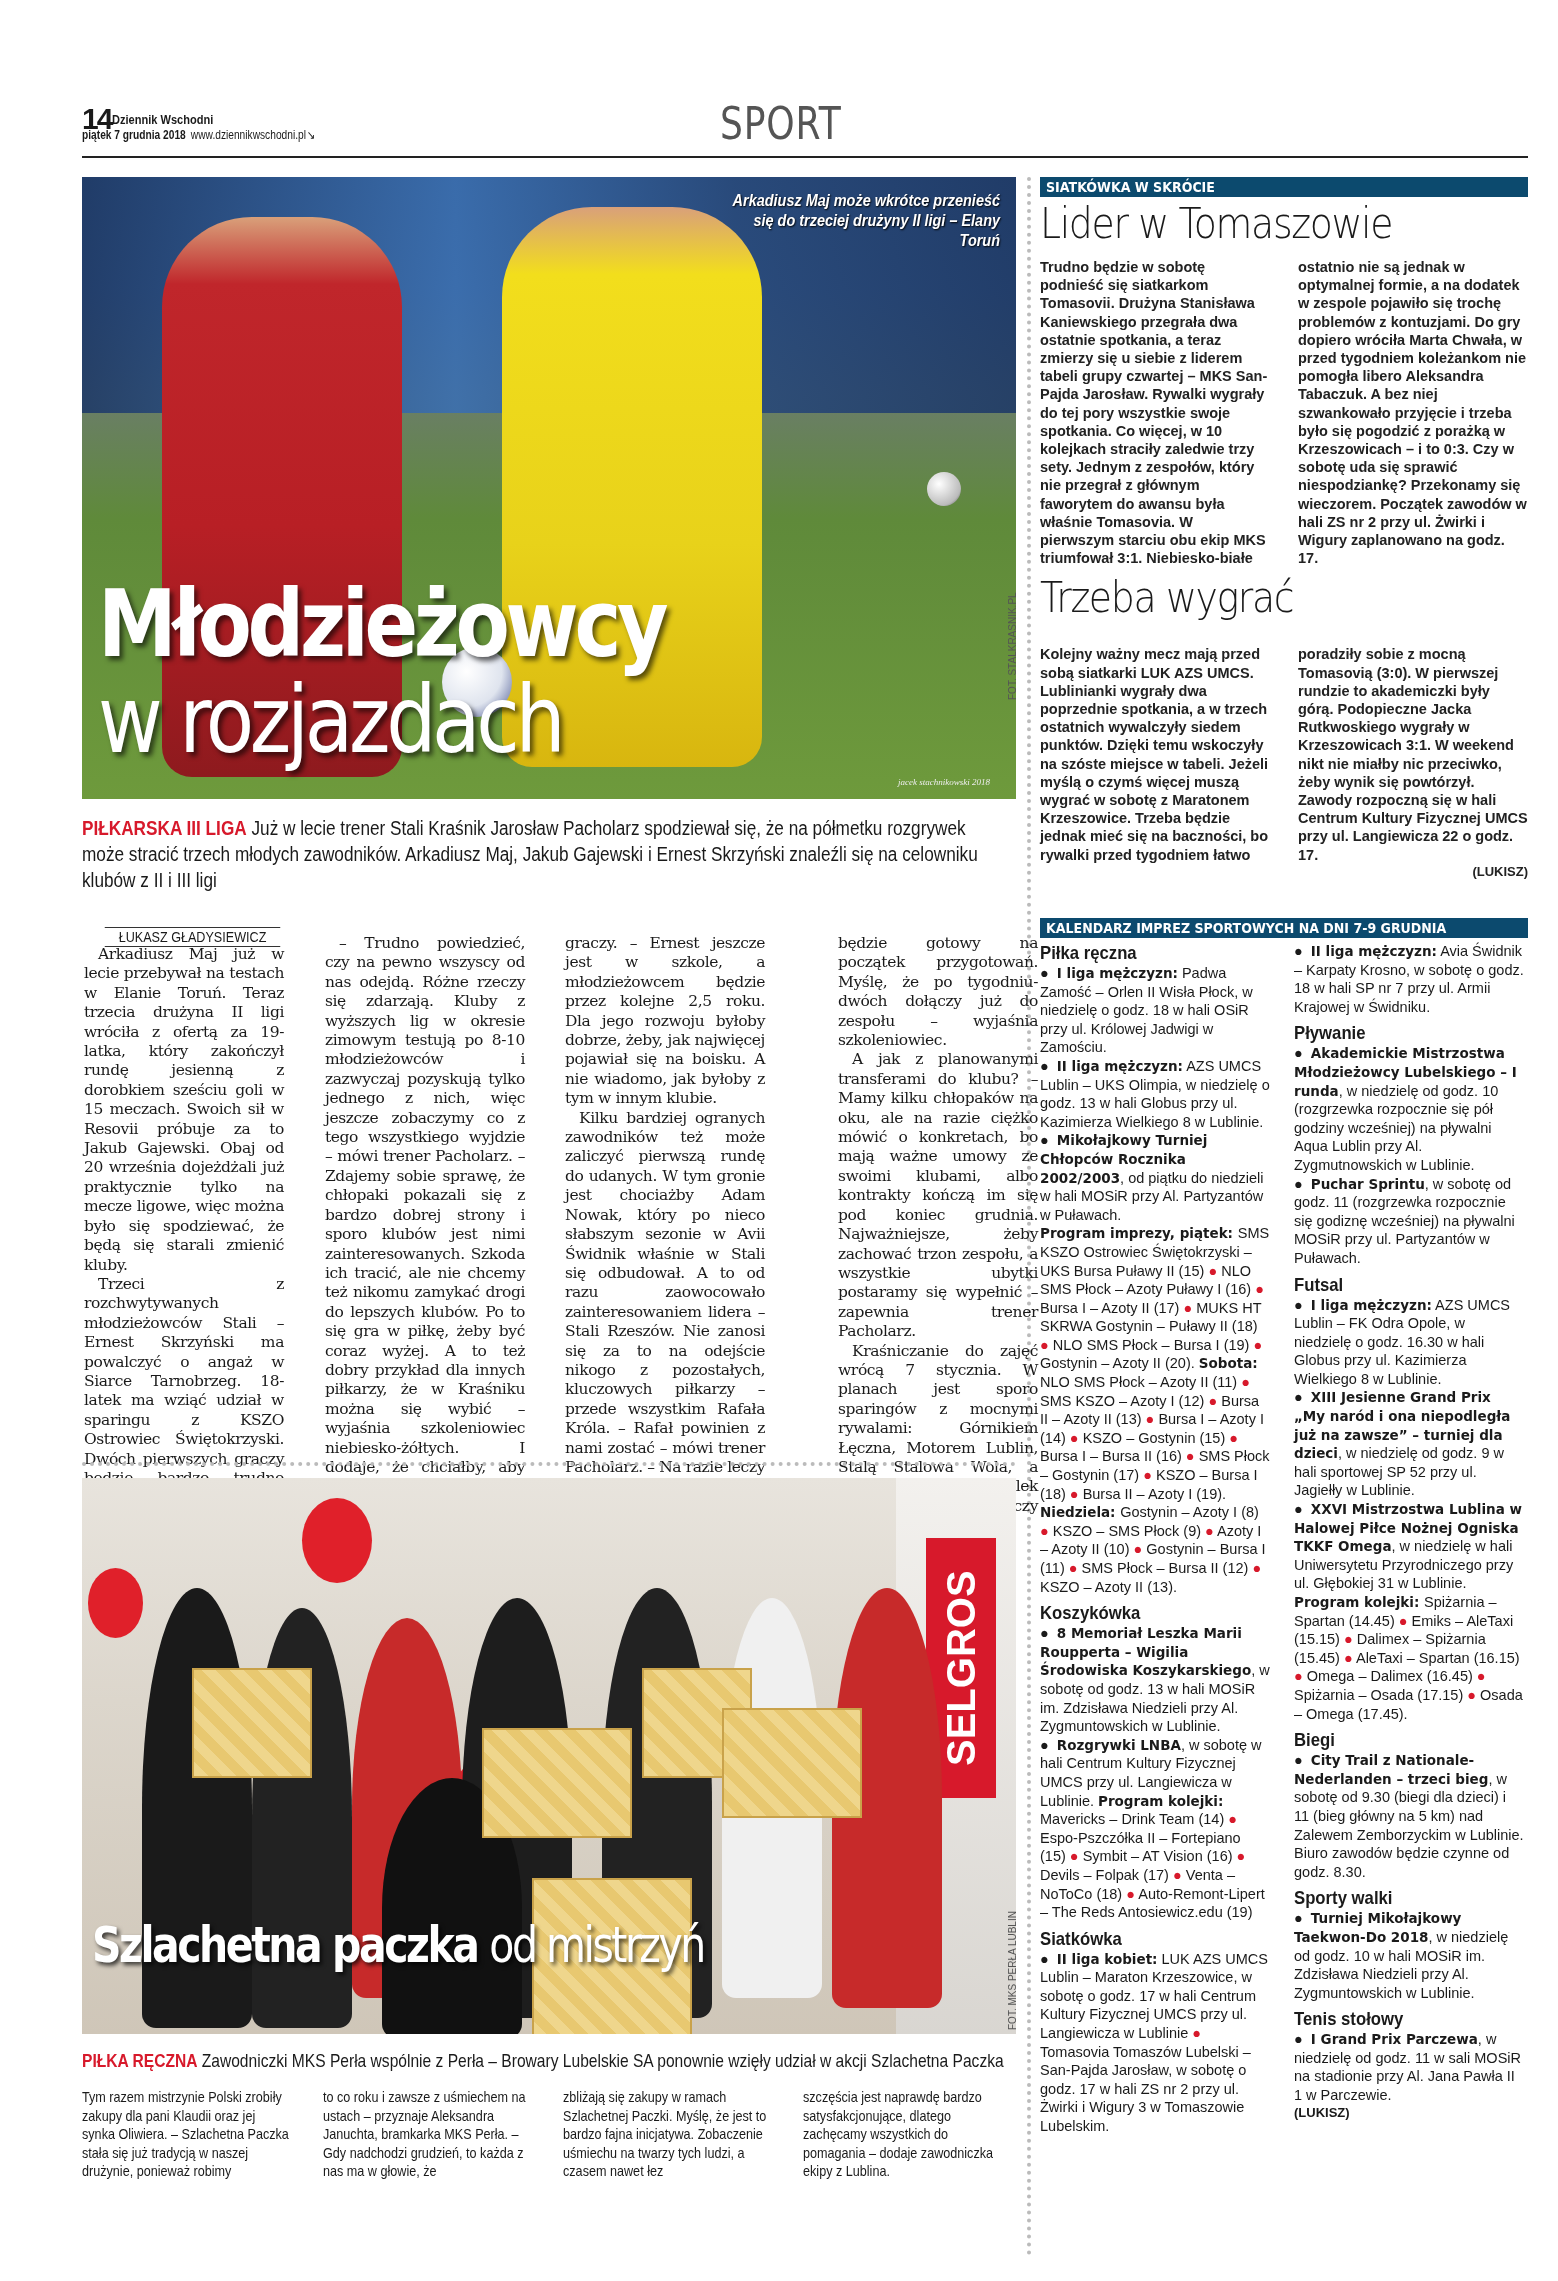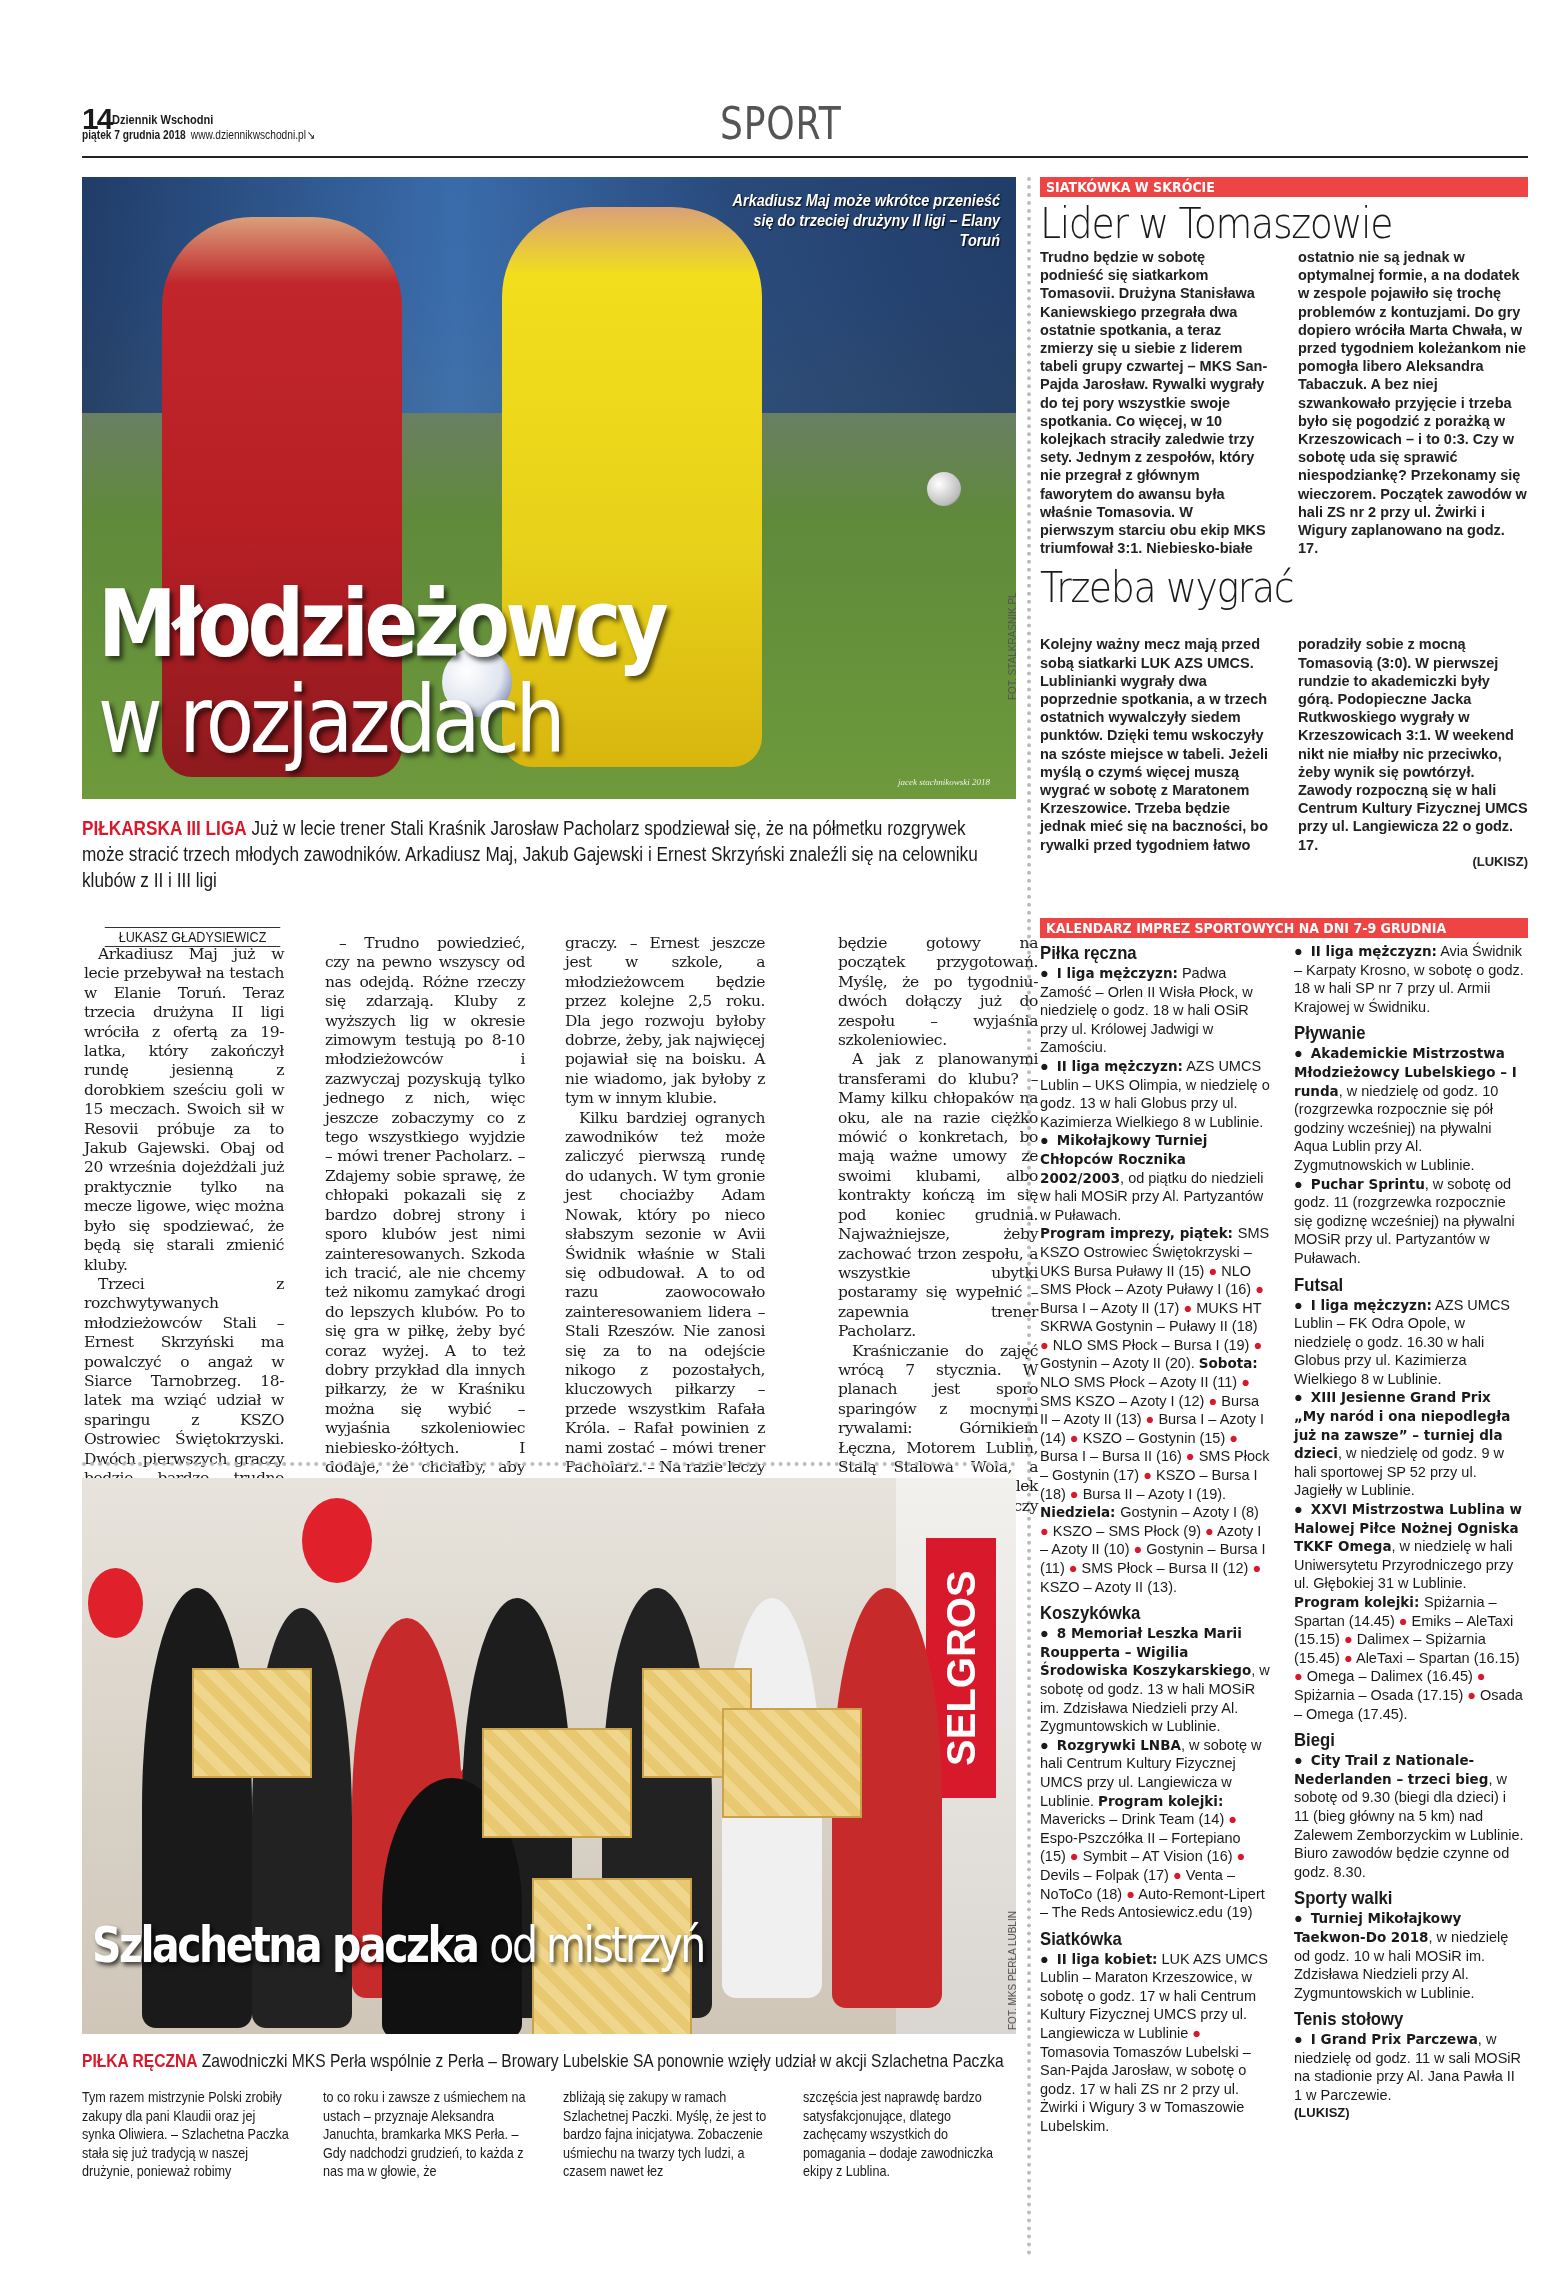--- a/index.html
+++ b/index.html
@@ -55,21 +55,21 @@
   .p2-balloon { position: absolute; border-radius: 50%; }
   .headline2 { position: absolute; left: 10px; bottom: 60px; color: #fff; font: bold 50px "DejaVu Sans", sans-serif; letter-spacing: -3px; text-shadow: 3px 3px 5px rgba(0,0,0,.7); transform: scaleX(0.82); transform-origin: left; white-space: nowrap; }
   .headline2 .light { font-weight: normal; }
   .fot-credit2 { left: 1007px; top: 2030px; transform: rotate(-90deg); transform-origin: left top; font: 10px "Liberation Sans", sans-serif; color: #555; white-space: nowrap; }
 
   .lead2 { left: 82px; top: 2050px; font: 19px "Liberation Sans", sans-serif; transform: scaleX(0.82); transform-origin: left; white-space: nowrap; }
   .sans-col { top: 2088px; width: 210px; font: 14.5px "Liberation Sans", sans-serif; line-height: 18.5px; transform: scaleX(0.87); transform-origin: left; width: 240px; }
 
   
   .rc { left: 1040px; width: 488px; }
-  .bar { height: 20px; background: #ef4444; color: #fff; font: bold 14px "DejaVu Sans", sans-serif; line-height: 20px; padding-left: 6px; letter-spacing: 0; white-space: nowrap; overflow: hidden; }
+  .bar { height: 20px; background: #0c4a6e; color: #fff; font: bold 14px "DejaVu Sans", sans-serif; line-height: 20px; padding-left: 6px; letter-spacing: 0; white-space: nowrap; overflow: hidden; }
   .bar span { display: inline-block; transform: scaleX(0.9); transform-origin: left; }
   .rhead { font: 42px "DejaVu Sans", sans-serif; font-weight: 300; letter-spacing: -1.5px; color: #1a1a1a; transform: scaleX(0.9); transform-origin: left; white-space: nowrap; }
   .rtext { font: bold 14.5px "Liberation Sans", sans-serif; line-height: 18.2px; color: #222; }
   .twocol { display: flex; gap: 28px; }
   .twocol > div { width: 230px; }
   .cal-col { width: 232px; font: 14.5px "Liberation Sans", sans-serif; line-height: 18.6px; }
   .cal-col h4 { font: bold 19px "Liberation Sans", sans-serif; margin-top: 6px; transform: scaleX(0.88); transform-origin: left; }
   .cal-col h4:first-child { margin-top: 0; }
   .cal-col b { font-family: "DejaVu Sans", sans-serif; font-size: 13.5px; }
   .reddot { color: #d7192b; }
@@ -151,21 +151,21 @@
 <div class="abs lead2"><span class="kicker">PIŁKA RĘCZNA</span> <span>Zawodniczki MKS Perła wspólnie z Perła – Browary Lubelskie SA ponownie wzięły udział w akcji Szlachetna Paczka</span></div>
 
 <div class="abs sans-col" style="left:82px">Tym razem mistrzynie Polski zrobiły zakupy dla pani Klaudii oraz jej synka Oliwiera. – Szlachetna Paczka stała się już tradycją w naszej drużynie, ponieważ robimy</div>
 <div class="abs sans-col" style="left:323px">to co roku i zawsze z uśmiechem na ustach – przyznaje Aleksandra Januchta, bramkarka MKS Perła. – Gdy nadchodzi grudzień, to każda z nas ma w głowie, że</div>
 <div class="abs sans-col" style="left:563px">zbliżają się zakupy w ramach Szlachetnej Paczki. Myślę, że jest to bardzo fajna inicjatywa. Zobaczenie uśmiechu na twarzy tych ludzi, a czasem nawet łez</div>
 <div class="abs sans-col" style="left:803px">szczęścia jest naprawdę bardzo satysfakcjonujące, dlatego zachęcamy wszystkich do pomagania – dodaje zawodniczka ekipy z Lublina.</div>
 
 <div class="abs rc" style="top:177px">
   <div class="bar"><span>SIATKÓWKA W SKRÓCIE</span></div>
   <div class="rhead" style="margin-top:2px">Lider w Tomaszowie</div>
-  <div class="twocol rtext" style="">
+  <div class="twocol rtext" style="margin-top:10px">
     <div>Trudno będzie w sobotę podnieść się siatkarkom Tomasovii. Drużyna Stanisława Kaniewskiego przegrała dwa ostatnie spotkania, a teraz zmierzy się u siebie z liderem tabeli grupy czwartej – MKS San-Pajda Jarosław. Rywalki wygrały do tej pory wszystkie swoje spotkania. Co więcej, w 10 kolejkach straciły zaledwie trzy sety. Jednym z zespołów, który nie przegrał z głównym faworytem do awansu była właśnie Tomasovia. W pierwszym starciu obu ekip MKS triumfował 3:1. Niebiesko-białe</div>
     <div>ostatnio nie są jednak w optymalnej formie, a na dodatek w zespole pojawiło się trochę problemów z kontuzjami. Do gry dopiero wróciła Marta Chwała, w przed tygodniem koleżankom nie pomogła libero Aleksandra Tabaczuk. A bez niej szwankowało przyjęcie i trzeba było się pogodzić z porażką w Krzeszowicach – i to 0:3. Czy w sobotę uda się sprawić niespodziankę? Przekonamy się wieczorem. Początek zawodów w hali ZS nr 2 przy ul. Żwirki i Wigury zaplanowano na godz. 17.</div>
   </div>
   <div class="rhead" style="margin-top:6px">Trzeba wygrać</div>
   <div class="twocol rtext" style="margin-top:23px">
     <div>Kolejny ważny mecz mają przed sobą siatkarki LUK AZS UMCS. Lublinianki wygrały dwa poprzednie spotkania, a w trzech ostatnich wywalczyły siedem punktów. Dzięki temu wskoczyły na szóste miejsce w tabeli. Jeżeli myślą o czymś więcej muszą wygrać w sobotę z Maratonem Krzeszowice. Trzeba będzie jednak mieć się na baczności, bo rywalki przed tygodniem łatwo</div>
     <div>
       <span>poradziły sobie z mocną Tomasovią (3:0). W pierwszej rundzie to akademiczki były górą. Podopieczne Jacka Rutkwoskiego wygrały w Krzeszowicach 3:1. W weekend nikt nie miałby nic przeciwko, żeby wynik się powtórzył. Zawody rozpoczną się w hali Centrum Kultury Fizycznej UMCS przy ul. Langiewicza 22 o godz. 17.</span>
       <div class="sign" style="text-align:right">(LUKISZ)</div>
     </div>

